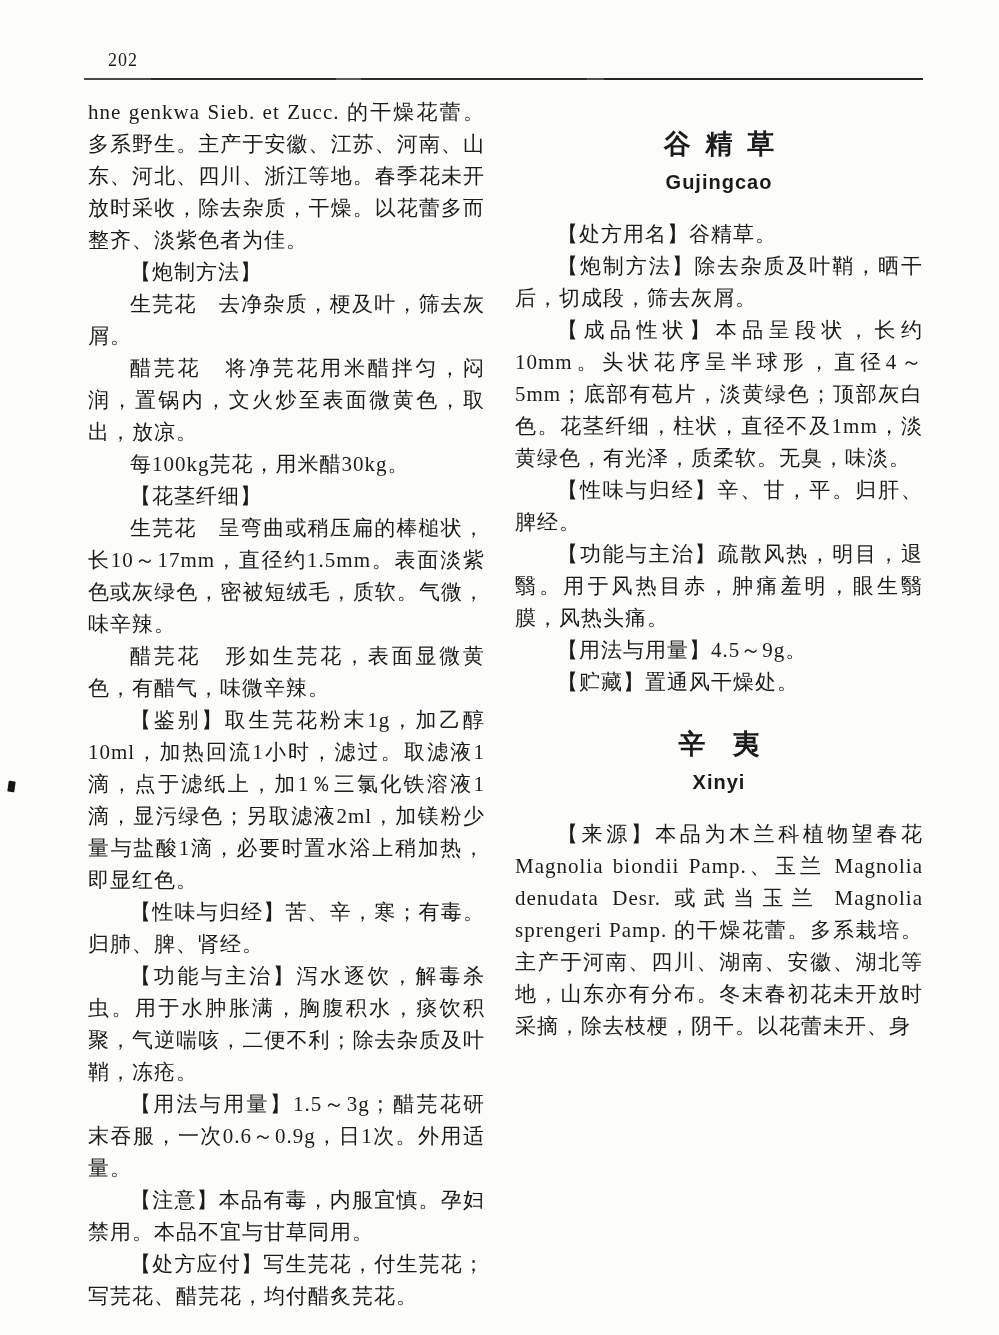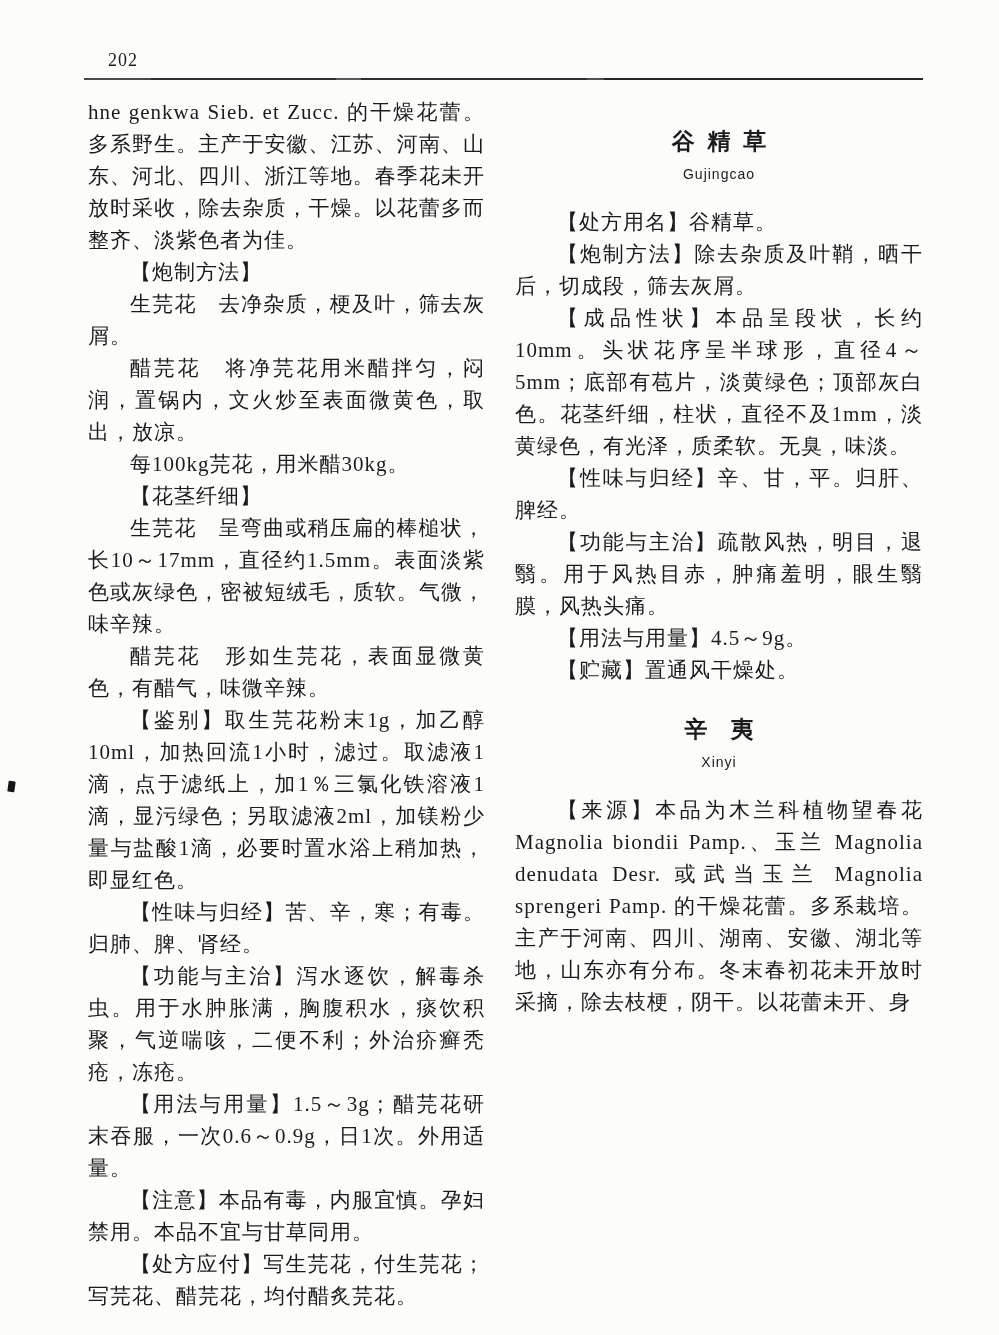--- a/index.html
+++ b/index.html
@@ -41,27 +41,27 @@
     letter-spacing:1px;
     text-align:justify;
   }
   p.ind{text-indent:2em;}
   
   .entry-head{text-align:center;}
   .entry-head.first{margin-top:30px;margin-bottom:24px;}
   .entry-head.second{margin-top:28px;margin-bottom:24px;}
   .entry-cn{
     margin:0 0 9px 0;
-    font-size:23px;font-weight:bold;
+    font-size:27px;font-weight:bold;
     letter-spacing:0.55em;padding-left:0.55em;
   }
   .entry-head.second .entry-cn{letter-spacing:1em;padding-left:1em;}
   .entry-py{
     font-family:"Liberation Sans","DejaVu Sans",sans-serif;
-    font-weight:normal;font-size:14px;letter-spacing:1px;
+    font-weight:bold;font-size:20px;letter-spacing:1px;
   }
   
   .speck{
     position:absolute;left:8px;top:781px;
     width:7px;height:11px;background:#161616;
     border-radius:1px;transform:rotate(8deg);
   }
 </style>
 </head>
 <body>
@@ -79,21 +79,21 @@
       <p class="tx">hne genkwa Sieb. et Zucc. 的干燥花蕾。多系野生。主产于安徽、江苏、河南、山东、河北、四川、浙江等地。春季花未开放时采收，除去杂质，干燥。以花蕾多而整齐、淡紫色者为佳。</p>
       <p class="tx ind">【炮制方法】</p>
       <p class="tx ind">生芫花　去净杂质，梗及叶，筛去灰屑。</p>
       <p class="tx ind">醋芫花　将净芫花用米醋拌匀，闷润，置锅内，文火炒至表面微黄色，取出，放凉。</p>
       <p class="tx ind">每100kg芫花，用米醋30kg。</p>
       <p class="tx ind">【花茎纤细】</p>
       <p class="tx ind">生芫花　呈弯曲或稍压扁的棒槌状，长10～17mm，直径约1.5mm。表面淡紫色或灰绿色，密被短绒毛，质软。气微，味辛辣。</p>
       <p class="tx ind">醋芫花　形如生芫花，表面显微黄色，有醋气，味微辛辣。</p>
       <p class="tx ind">【鉴别】取生芫花粉末1g，加乙醇10ml，加热回流1小时，滤过。取滤液1滴，点于滤纸上，加1％三氯化铁溶液1滴，显污绿色；另取滤液2ml，加镁粉少量与盐酸1滴，必要时置水浴上稍加热，即显红色。</p>
       <p class="tx ind">【性味与归经】苦、辛，寒；有毒。归肺、脾、肾经。</p>
-      <p class="tx ind">【功能与主治】泻水逐饮，解毒杀虫。用于水肿胀满，胸腹积水，痰饮积聚，气逆喘咳，二便不利；外治疥癣秃疮，冻疮。</p>
+      <p class="tx ind">【功能与主治】泻水逐饮，解毒杀虫。用于水肿胀满，胸腹积水，痰饮积聚，气逆喘咳，二便不利；除去杂质及叶鞘，冻疮。</p>
       <p class="tx ind">【用法与用量】1.5～3g；醋芫花研末吞服，一次0.6～0.9g，日1次。外用适量。</p>
       <p class="tx ind">【注意】本品有毒，内服宜慎。孕妇禁用。本品不宜与甘草同用。</p>
       <p class="tx ind">【处方应付】写生芫花，付生芫花；写芫花、醋芫花，均付醋炙芫花。</p>
     </section>
 
     <section class="col col-right">
       <div class="entry-head first">
         <h2 class="entry-cn">谷精草</h2>
         <div class="entry-py">Gujingcao</div>
       </div>

